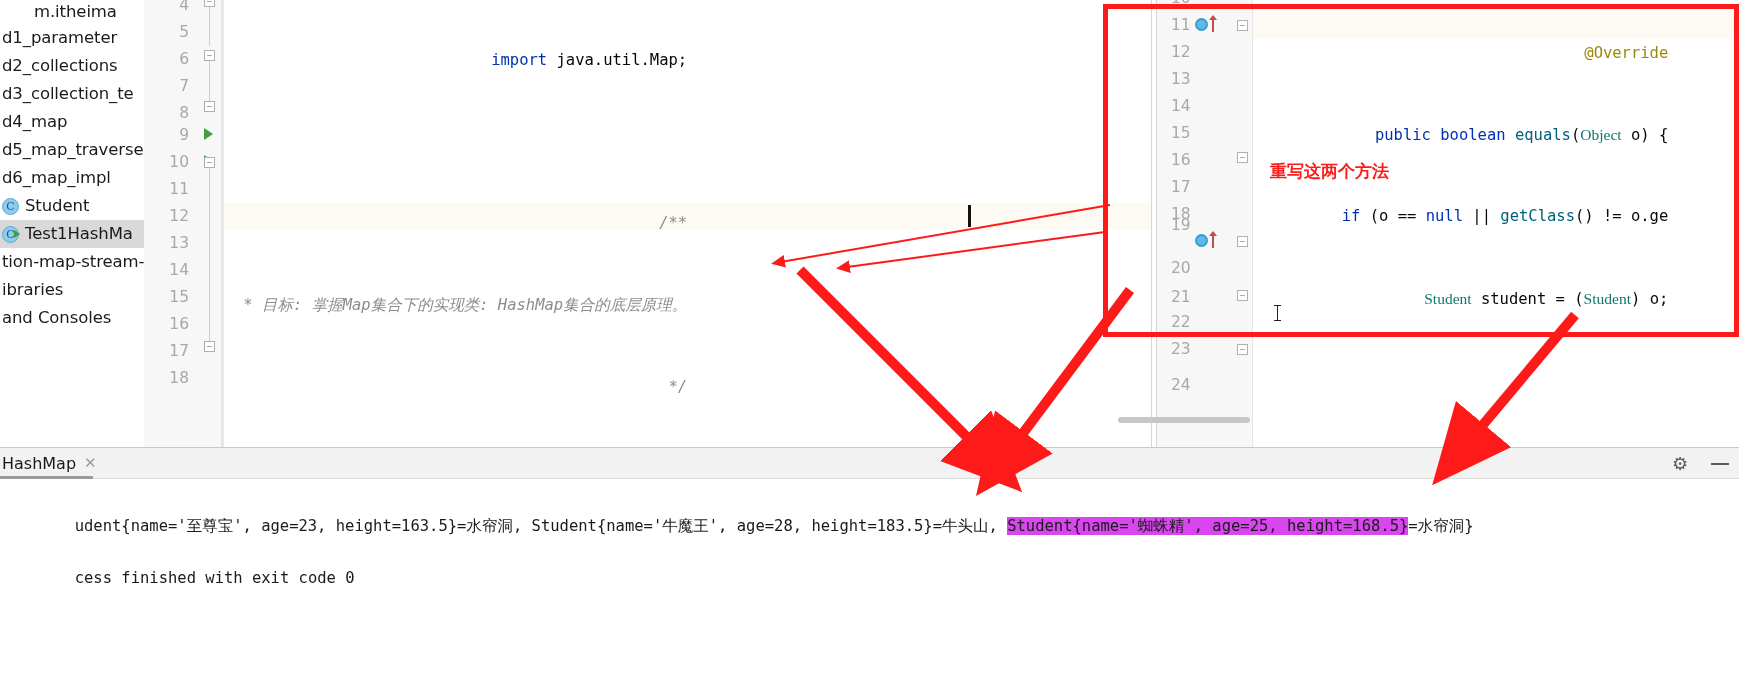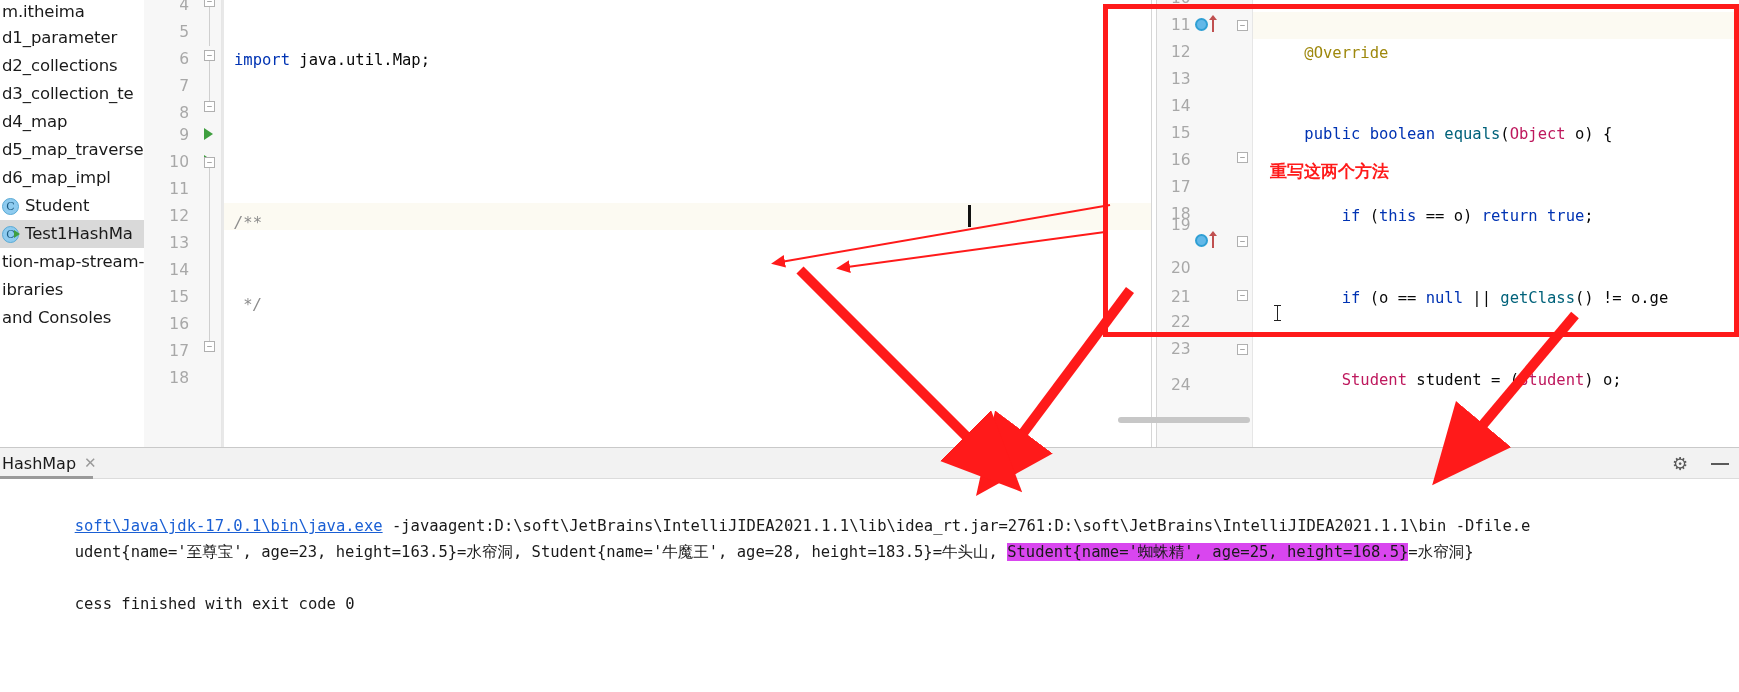--- a/index.html
+++ b/index.html
@@ -98,27 +98,27 @@
     font-family: "DejaVu Sans", sans-serif;
     text-align: left;
   }
   .code-lines {
     position: absolute; top: 0;
     white-space: pre;
     font-size: 15.5px;
     line-height: 27.3px;
     color: #080808;
   }
-  .cl { height: 27.3px; white-space: pre; }
+  .cl { height: 27.3px; white-space: pre; text-align: right; }
 
   
   .kw   { color: #0033b3; }
   .cmt  { color: #8c8c8c; font-style: italic; }
   .ann  { color: #9e880d; margin-top: 46px; }
-  .typ  { color: #be185d; }
+  .typ  { color: #0f766e; font-family: Liberation Serif, serif; }
   .mth  { color: #00627a; }
   .caretline { background: #fcfaf2; }
 
   
   #left-editor { width: 1007px; min-width: 1007px; }
   #left-editor .gutter { width: 78px; }
   #left-editor .gline { padding-right: 10px; text-align: right; width: 55px; left: 0; }
   #left-editor .code-lines { left: 90px; }
   .fold {
     position: absolute; left: 60px;
@@ -300,21 +300,21 @@
   .ibeam::after { bottom: 0; }
 </style>
 </head>
 <body>
 
 <div id="app">
 
   <div class="top-area">
 
     <div class="project-tree">
-      <div class="tree-row" style="height:24px;line-height:24px;">
+      <div class="tree-row" style="height:24px;line-height:24px;margin-left:32px;">
         <span>m.itheima</span>
       </div>
       <div class="tree-row">
         <span>d1_parameter</span>
       </div>
       <div class="tree-row">
         <span>d2_collections</span>
       </div>
       <div class="tree-row">
         <span>d3_collection_te</span>
@@ -379,20 +379,21 @@
         <div class="fold" style="top:157px;">−</div>
         <div class="foldbar" style="top:168px;height:173px;"></div>
         <div class="fold" style="top:341px;">−</div>
       </div>
       <div class="leftbar-vline"></div>
 
       <div class="code-lines" style="top:-8px;">
         <div class="cl"><span class="kw">import</span> java.util.Map;</div>
         <div class="cl"> </div>
         <div class="cl"><span class="cmt">/**</span></div>
+        <div class="cl"><span class="cmt"> * 目标: 掌握Map集合下的实现类: HashMap集合的底层原理。</span></div>
         <div class="cl"><span class="cmt"> */</span></div>
         
         
         
         
         
         
         
         
         
@@ -433,21 +434,20 @@
         <div class="rfold" style="left:80px;top:20px;">−</div>
         <div class="rfold" style="left:80px;top:152px;">−</div>
         <div class="rfold" style="left:80px;top:236px;">−</div>
         <div class="rfold" style="left:80px;top:290px;">−</div>
         <div class="rfold" style="left:80px;top:344px;">−</div>
       </div>
 
       <div class="code-lines" style="top:-15px;">
         <div class="cl">    <span class="ann">@Override</span></div>
         <div class="cl">    <span class="kw">public boolean</span> <span class="mth">equals</span>(<span class="typ">Object</span> o) {</div>
-        <div class="cl">        <span class="kw">if</span> (<span class="kw">this</span> == o) <span class="kw">return true</span>;</div>
         <div class="cl">        <span class="kw">if</span> (o == <span class="kw">null</span> || <span class="mth">getClass</span>() != o.ge</div>
         <div class="cl">        <span class="typ">Student</span> student = (<span class="typ">Student</span>) o;</div>
         
         
         
         
         
         
         
         
@@ -471,23 +471,20 @@
         <span>HashMap</span>
         <span class="tab-close">✕</span>
       </div>
       <div class="hdr-right">
         <span class="gear">⚙</span>
         <span class="minimize"></span>
       </div>
     </div>
 
     <div class="console-body">
-      <div class="console-line">
-        <span class="c-link">soft\Java\jdk-17.0.1\bin\java.exe</span><span class="c-plain"> -javaagent:D:\soft\JetBrains\IntelliJIDEA2021.1.1\lib\idea_rt.jar=2761</span><span class="c-plain">:D:\soft\JetBrains\IntelliJIDEA2021.1.1\bin -Dfile.e</span>
-      </div>
       <div class="console-line">
         <span class="c-dim">udent{name='至尊宝', age=23, height=163.5}=水帘洞, Student{name='牛魔王', age=28, height=183.5}=牛头山, </span><span class="c-sel">Student{name='蜘蛛精', age=25, height=168.5}</span><span class="c-dim">=水帘洞}</span>
       </div>
       <div class="console-line">&nbsp;</div>
       <div class="console-line">
         <span class="c-plain">cess finished with exit code 0</span>
       </div>
     </div>
   </div>
 

